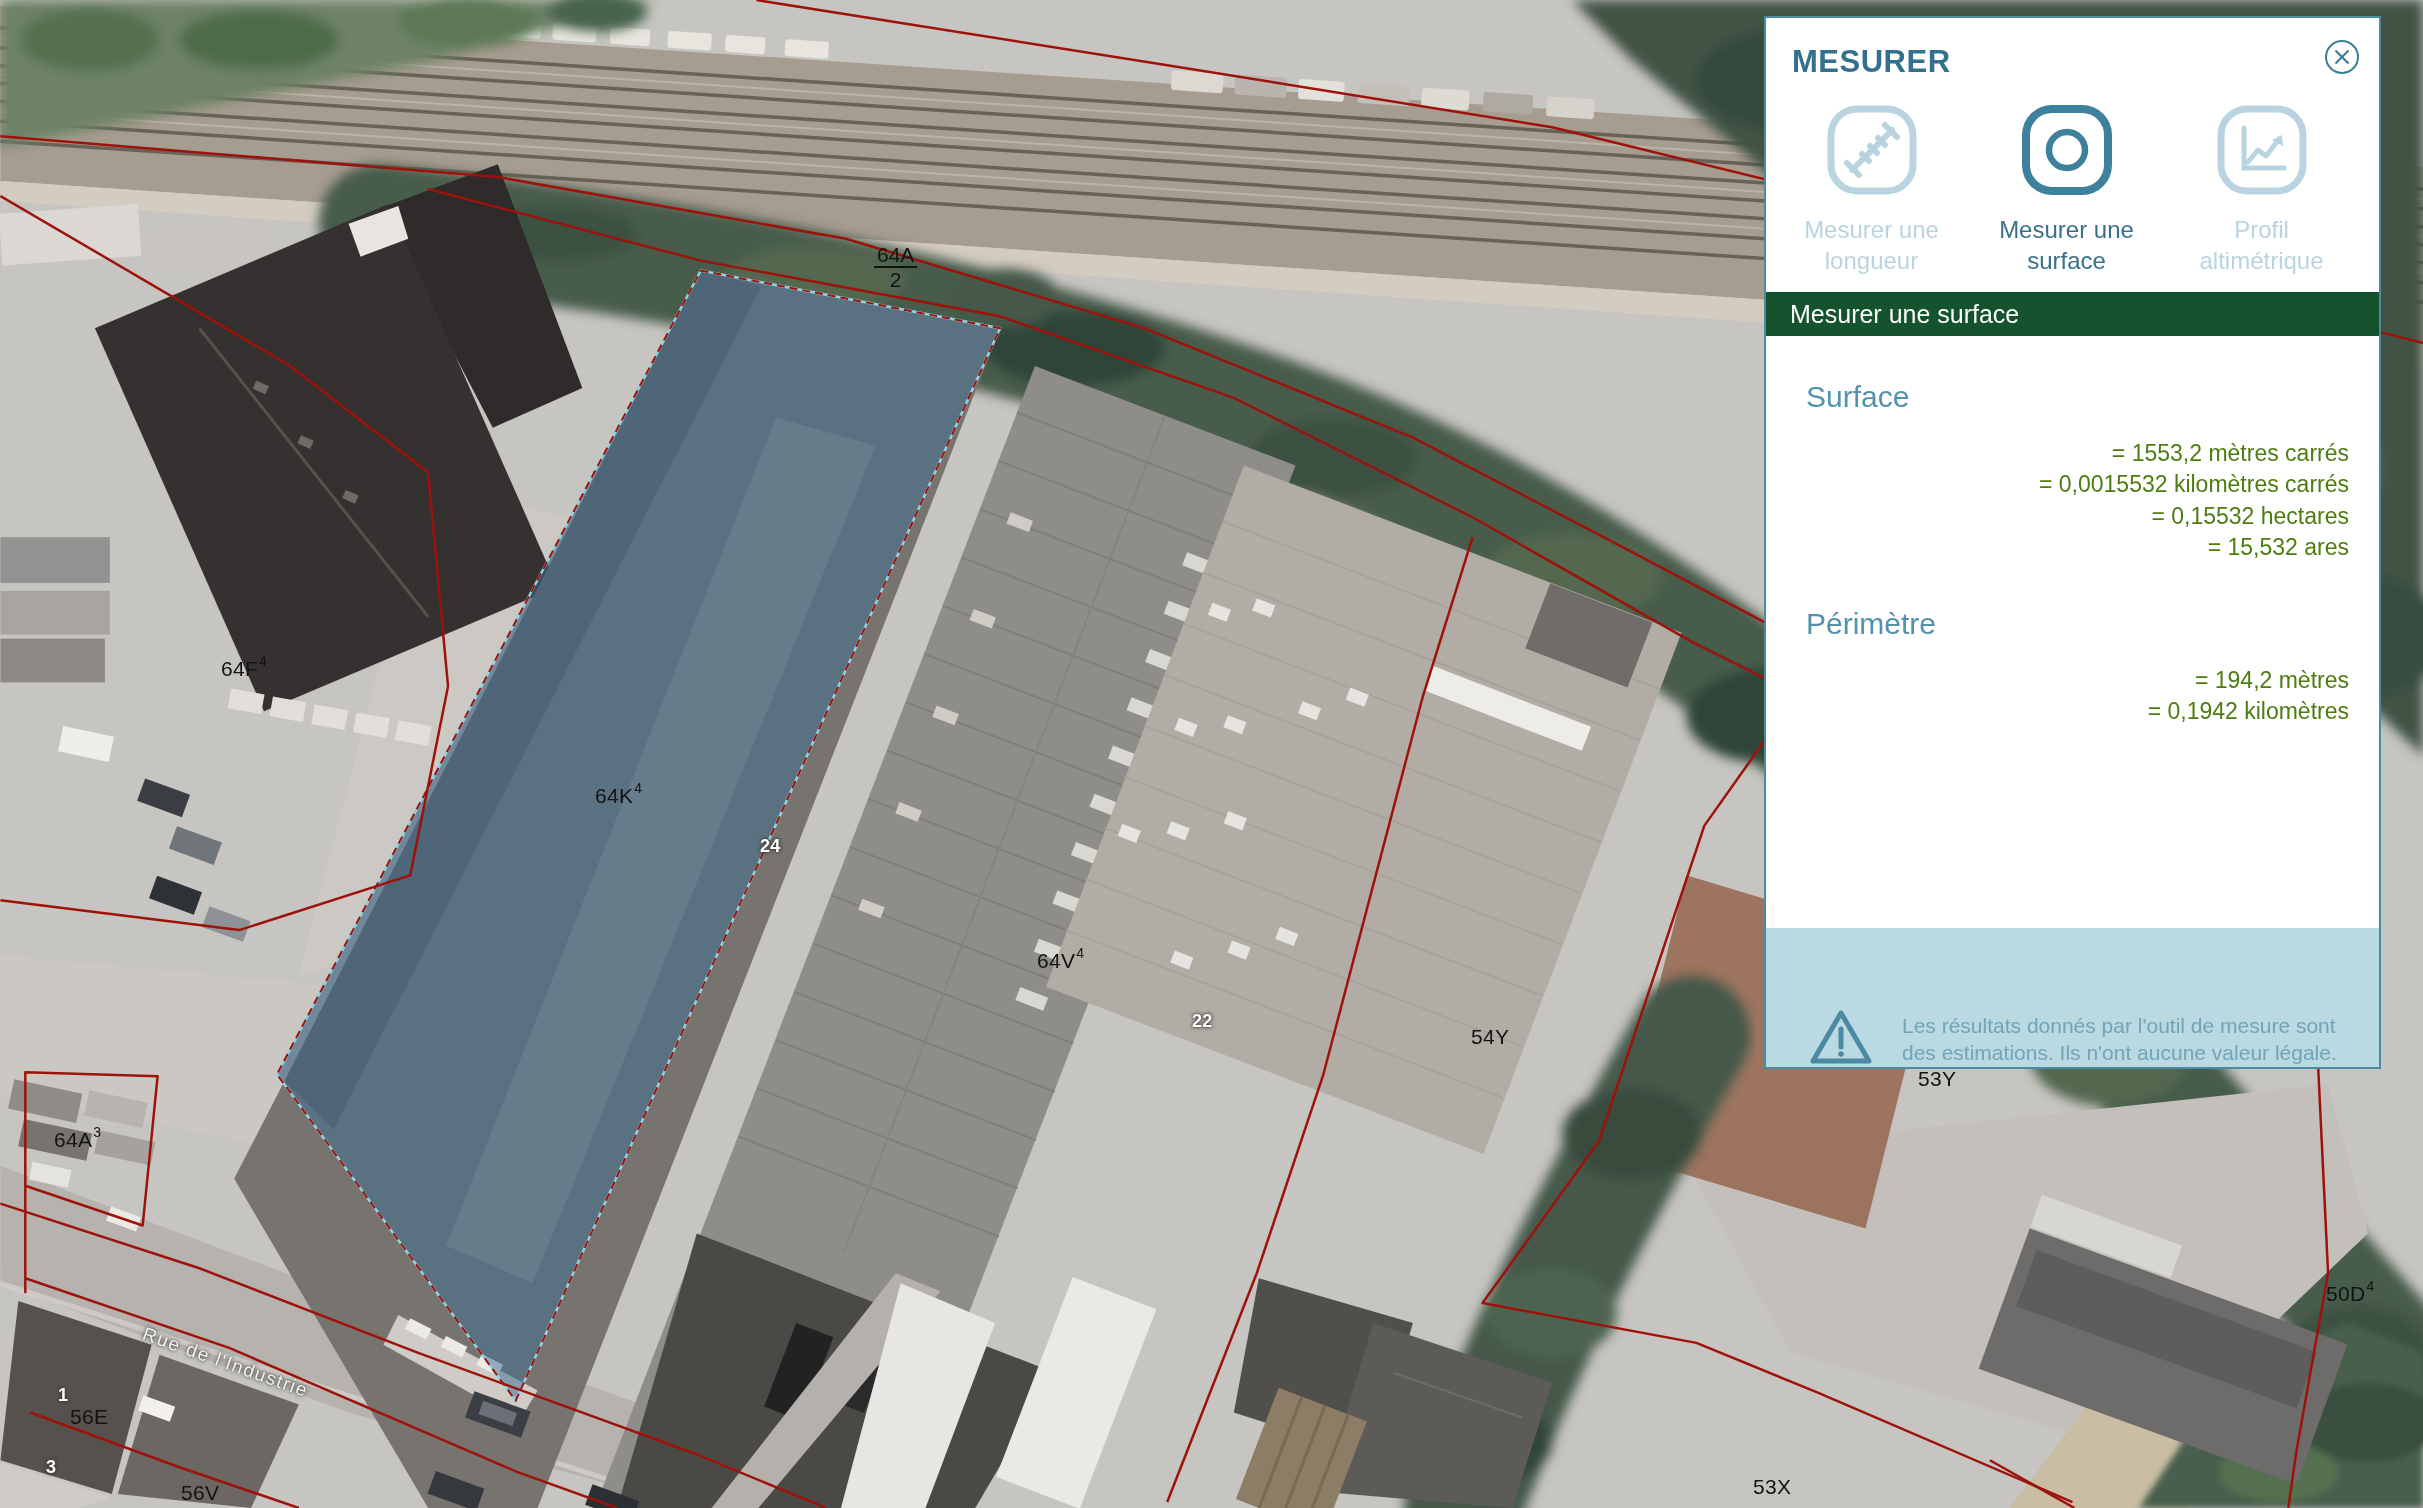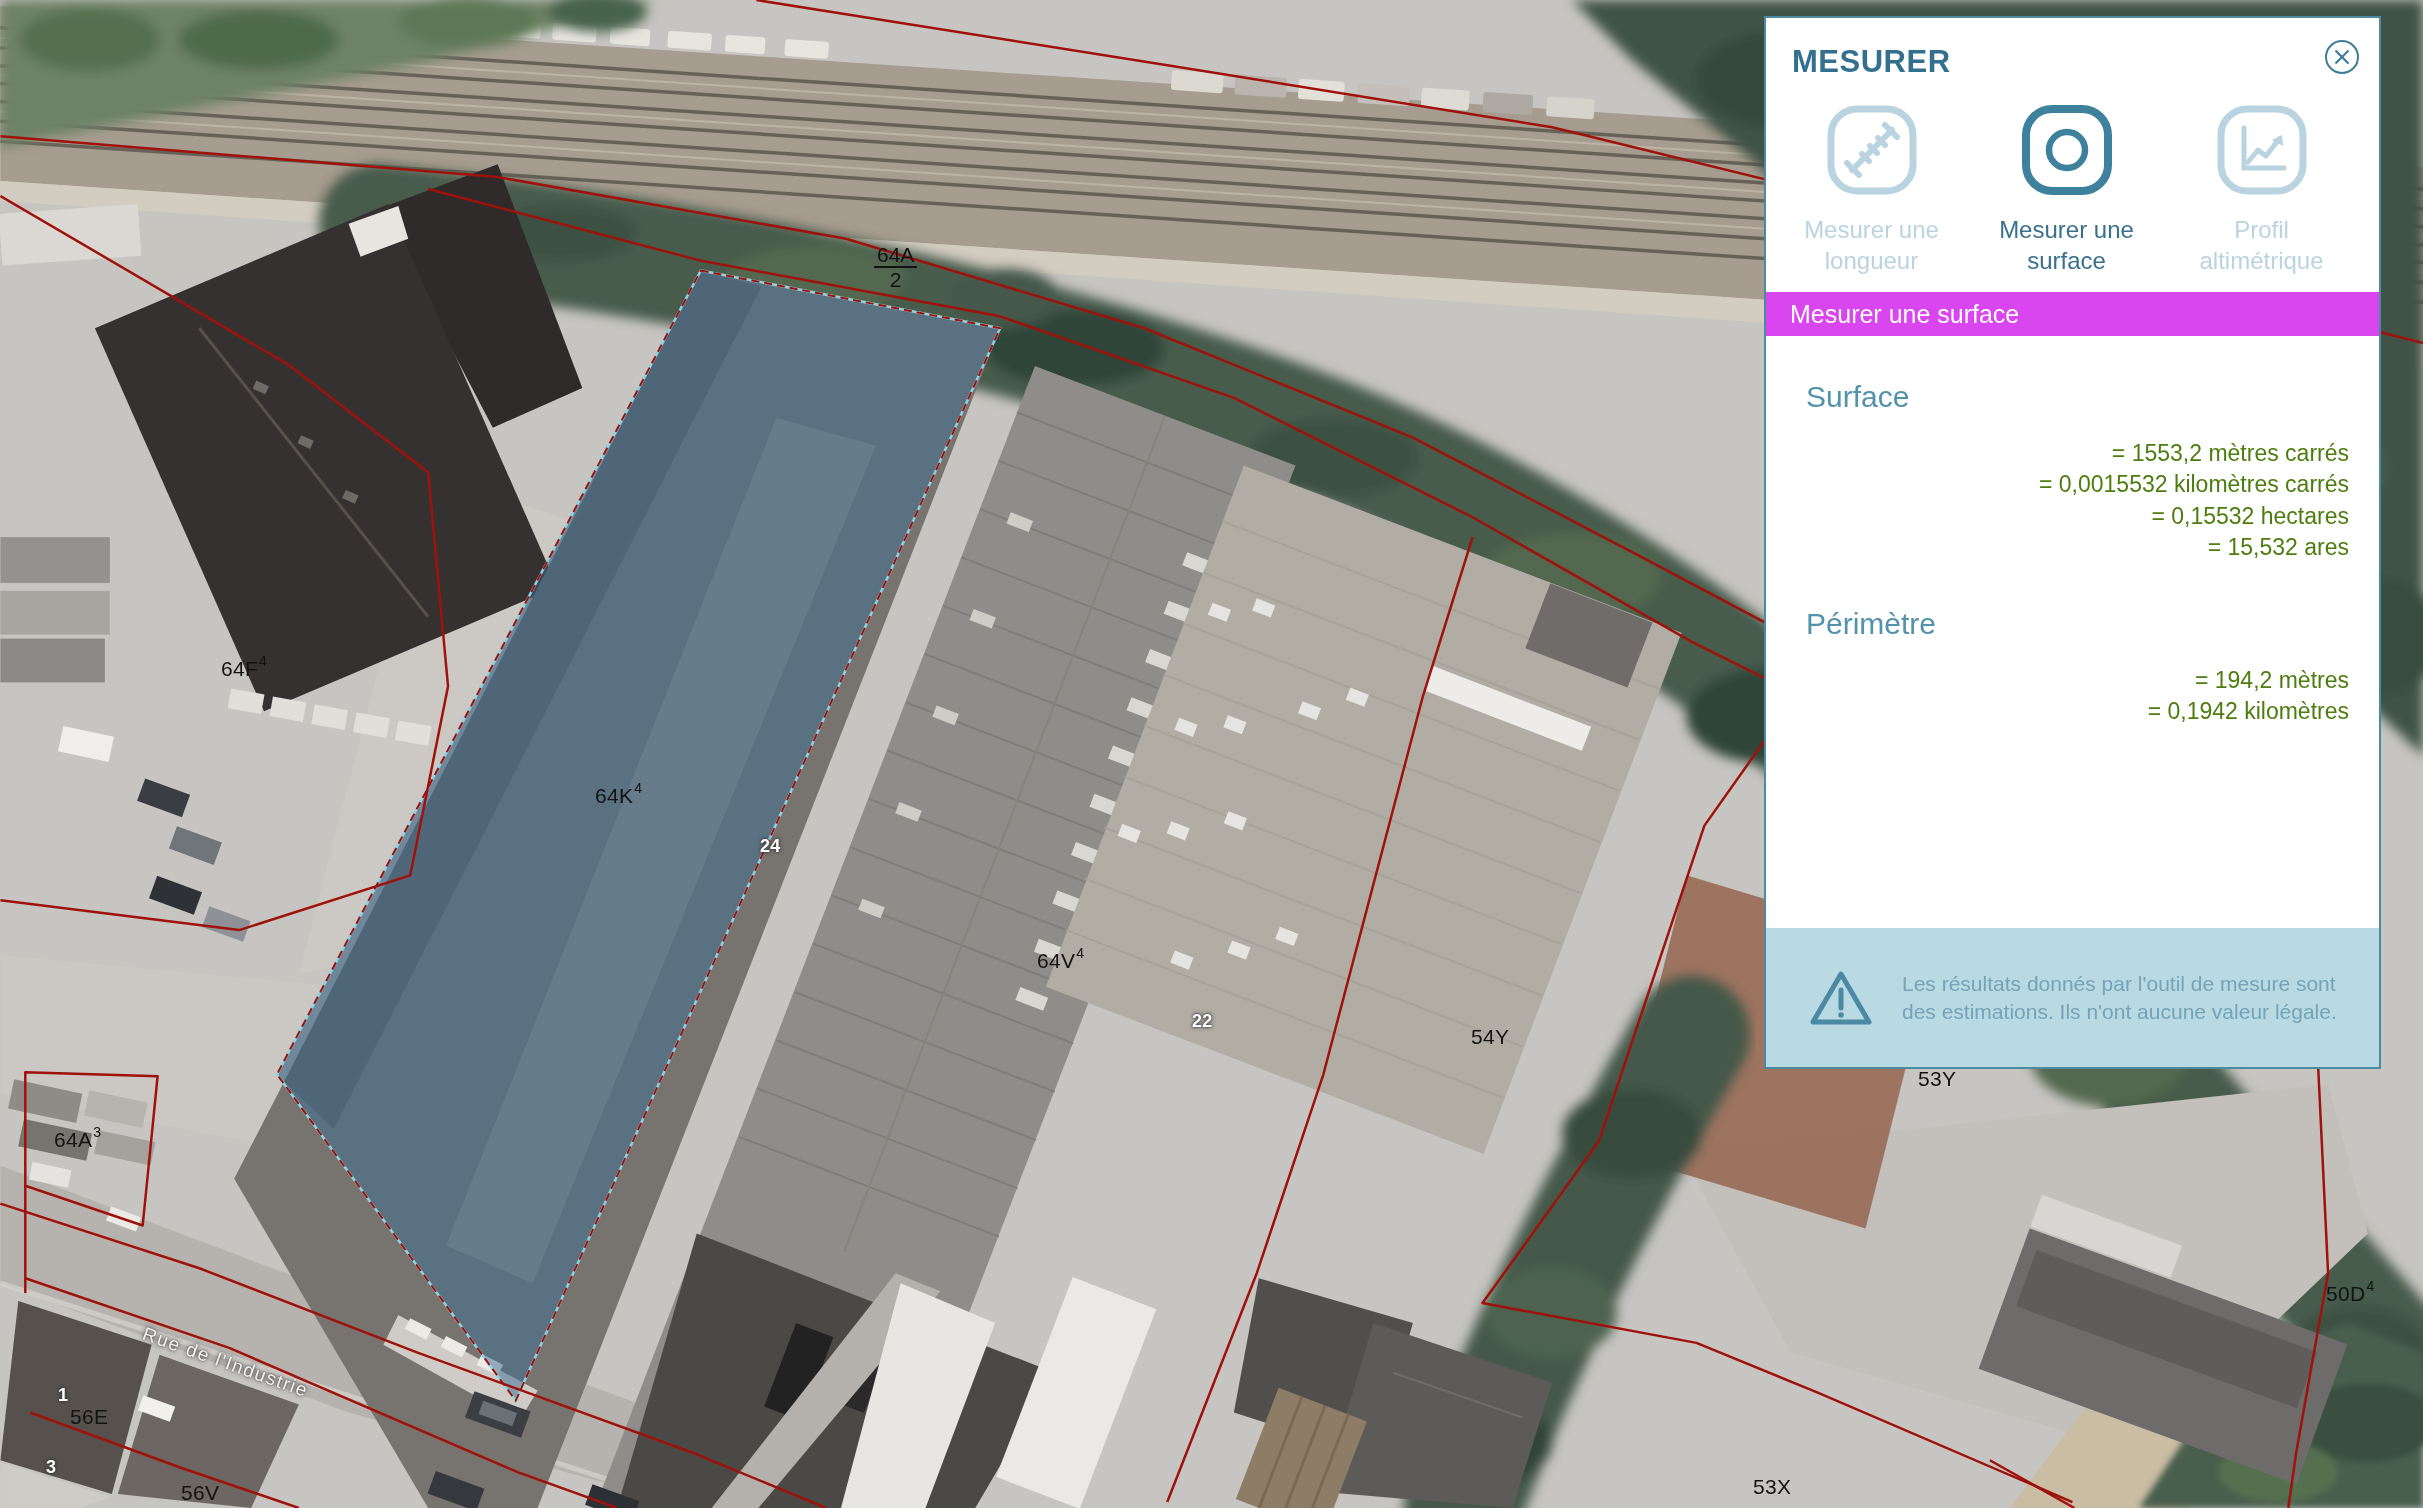--- a/index.html
+++ b/index.html
@@ -28,30 +28,30 @@
   .panel-head{position:relative;padding:26px 26px 0 26px;}
   .panel-head h1{margin:0;font-size:31px;font-weight:600;color:#33708e;
                  letter-spacing:0.5px;}
   .close-btn{position:absolute;top:20px;right:18px;width:38px;height:38px;
              background:none;border:none;padding:0;cursor:pointer;}
   .tools{display:flex;margin-top:24px;padding:0 8px;}
   .tool{width:195px;text-align:center;cursor:pointer;}
   .tool-label{margin-top:15px;font-size:24px;line-height:1.28;color:#b9d4e0;}
   .tool.active .tool-label{color:#39708c;font-weight:500;}
   .tool-label span{display:block;}
-  .band{margin-top:16px;height:44px;line-height:44px;background:#d946ef;
+  .band{margin-top:16px;height:44px;line-height:44px;background:#14532d;
         color:#fdfdfd;font-size:25px;font-weight:500;padding-left:24px;}
   .panel-body{padding:0 30px 0 40px;}
   .panel-body ul{margin:52px 0 0 14px;padding-left:30px;color:#5b9bb1;
                  font-size:23px;line-height:1.28;}
   .panel-body li{padding-left:8px;margin-bottom:2px;}
   .panel-body h2{margin:44px 0 0 0;font-size:30px;font-weight:500;color:#5392ab;}
   .vals{margin-top:24px;color:#4d7c0f;font-size:23px;line-height:1.35;text-align:right;}
   .panel-footer{position:absolute;left:0;right:0;bottom:0;height:139px;
-                background:#b9d9e3;display:flex;align-items:center;
+                background:#b9d9e3;display:flex;align-items:flex-end;
                 gap:28px;padding:0 30px 0 42px;box-sizing:border-box;}
   .panel-footer p{margin:0;font-size:21px;line-height:1.32;color:#74a4b6;flex:1;}
 </style>
 </head>
 <body>
 
 <div id="stage">
 
   <svg id="map-svg" width="2424" height="1508" viewBox="0 0 2436 1516">
     <defs>

